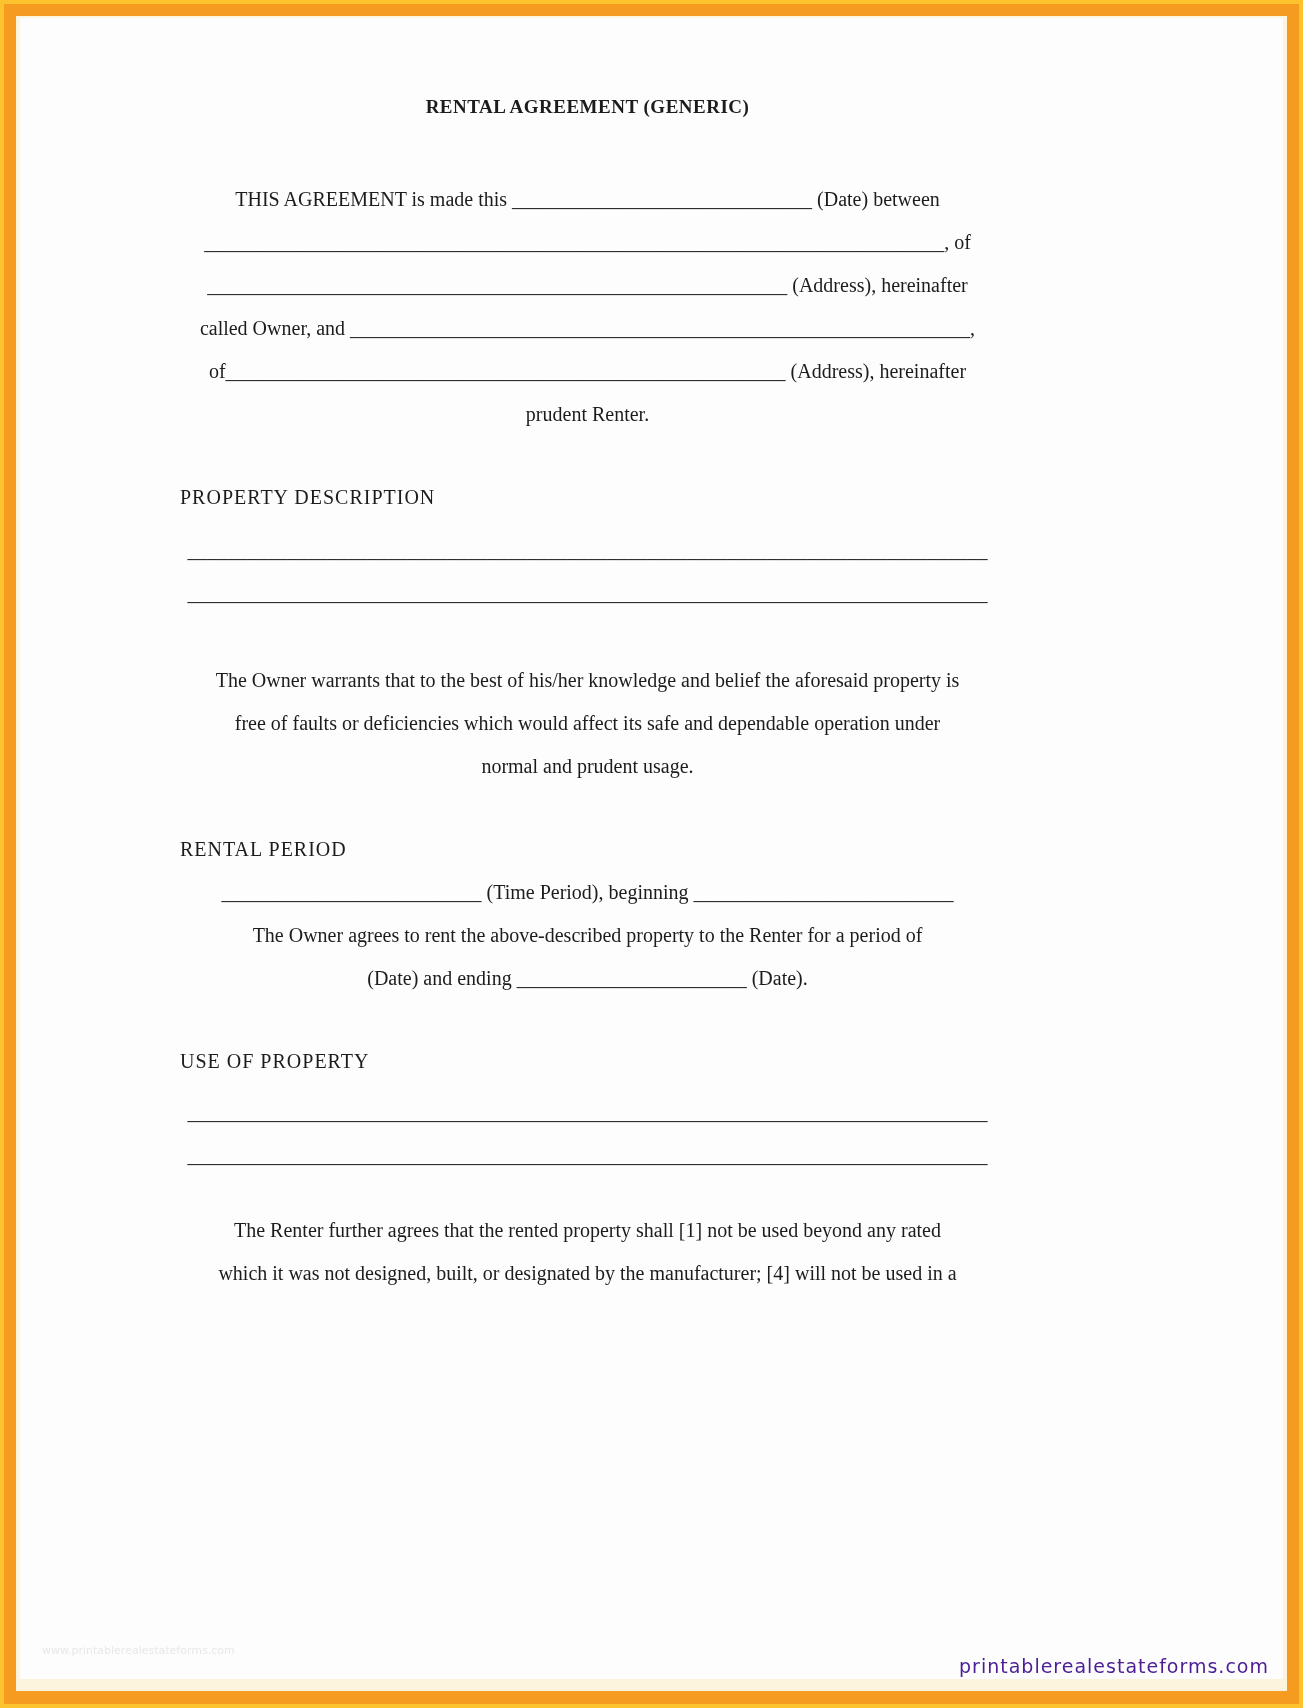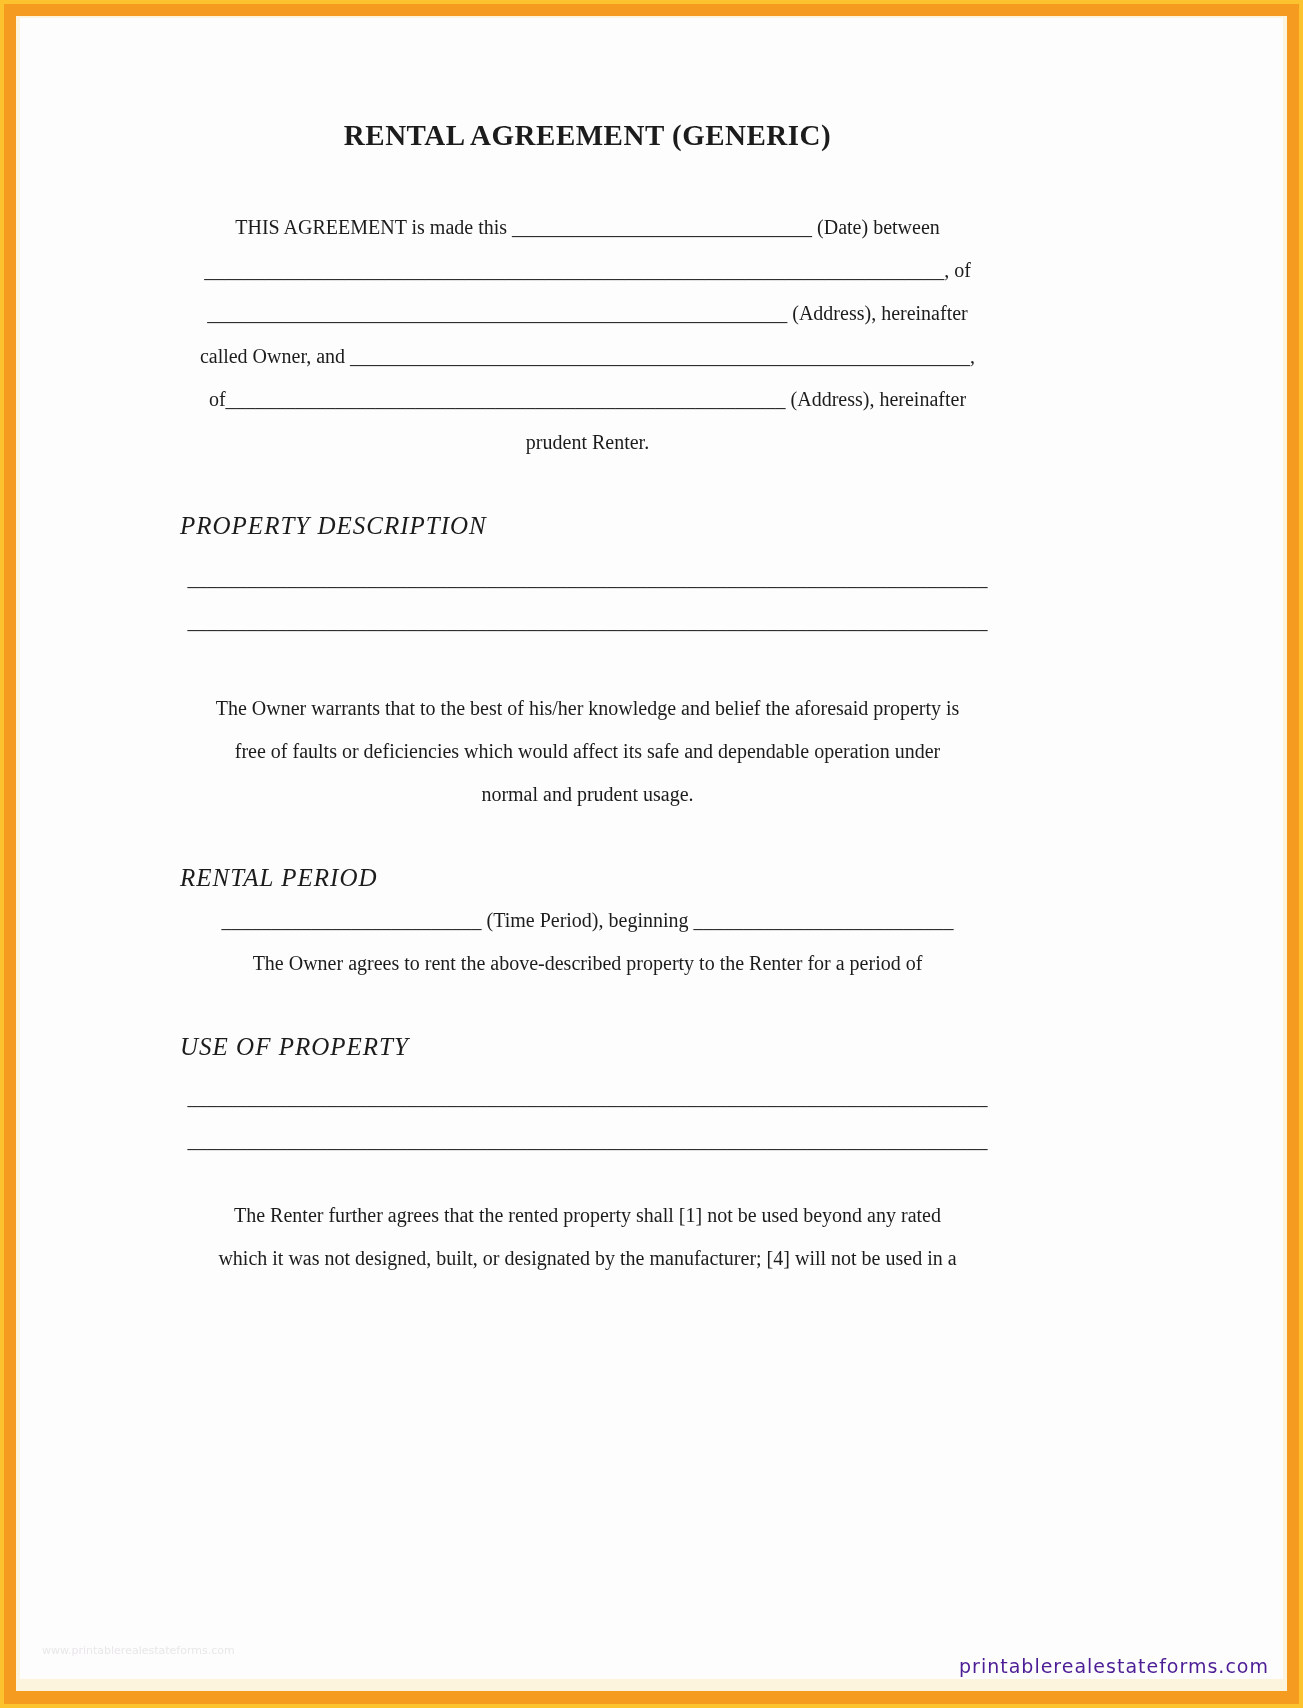--- a/index.html
+++ b/index.html
@@ -30,40 +30,39 @@
     color: #1c1c1c;
     overflow: hidden;
   }
   
   .content {
     position: absolute;
     left: 160px; top: 0;
     width: 815px;
   }
   .title {
-    padding-top: 102px;
+    padding-top: 74px;
     text-align: center;
-    font-size: 29px;
+    font-size: 19px;
     font-weight: bold;
     letter-spacing: 0.5px;
     line-height: 30px;
     white-space: pre;
   }
   .line {
     font-size: 20px;
     line-height: 43px;
     white-space: pre;
     text-align: center;
   }
   .heading {
-    font-size: 25px;
+    font-size: 20px;
     line-height: 43px;
     letter-spacing: 1px;
     white-space: pre;
-    font-style: italic;
   }
   .intro        { margin-top: 56px; }
   .pd-heading   { margin-top: 40px; }
   .pd-blanks    { margin-top: 10px; }
   .warranty     { margin-top: 44px; }
   .rp-heading   { margin-top: 40px; }
   .up-heading   { margin-top: 40px; }
   .up-blanks    { margin-top: 8px; }
   .renter       { margin-top: 32px; }
   
@@ -114,20 +113,21 @@
         <div class="warranty">
           <div class="line">The Owner warrants that to the best of his/her knowledge and belief the aforesaid property is</div>
           <div class="line">free of faults or deficiencies which would affect its safe and dependable operation under</div>
           <div class="line">normal and prudent usage.</div>
         </div>
 
         <div class="heading rp-heading">RENTAL PERIOD</div>
         <div>
           <div class="line">__________________________ (Time Period), beginning __________________________</div>
           <div class="line">The Owner agrees to rent the above-described property to the Renter for a period of</div>
+          <div class="line">(Date) and ending _______________________ (Date).</div>
         </div>
 
         <div class="heading up-heading">USE OF PROPERTY</div>
         <div class="up-blanks">
           <div class="line">________________________________________________________________________________</div>
           <div class="line">________________________________________________________________________________</div>
         </div>
 
         <div class="renter">
           <div class="line">The Renter further agrees that the rented property shall [1] not be used beyond any rated</div>

